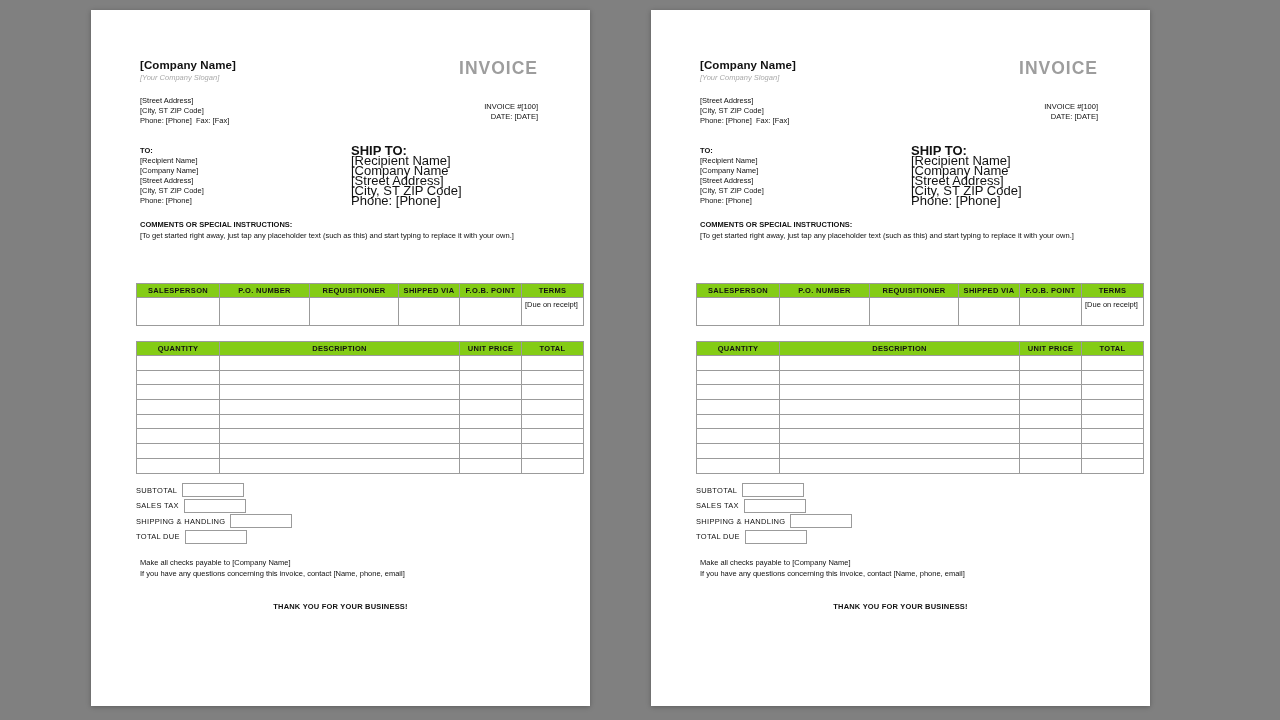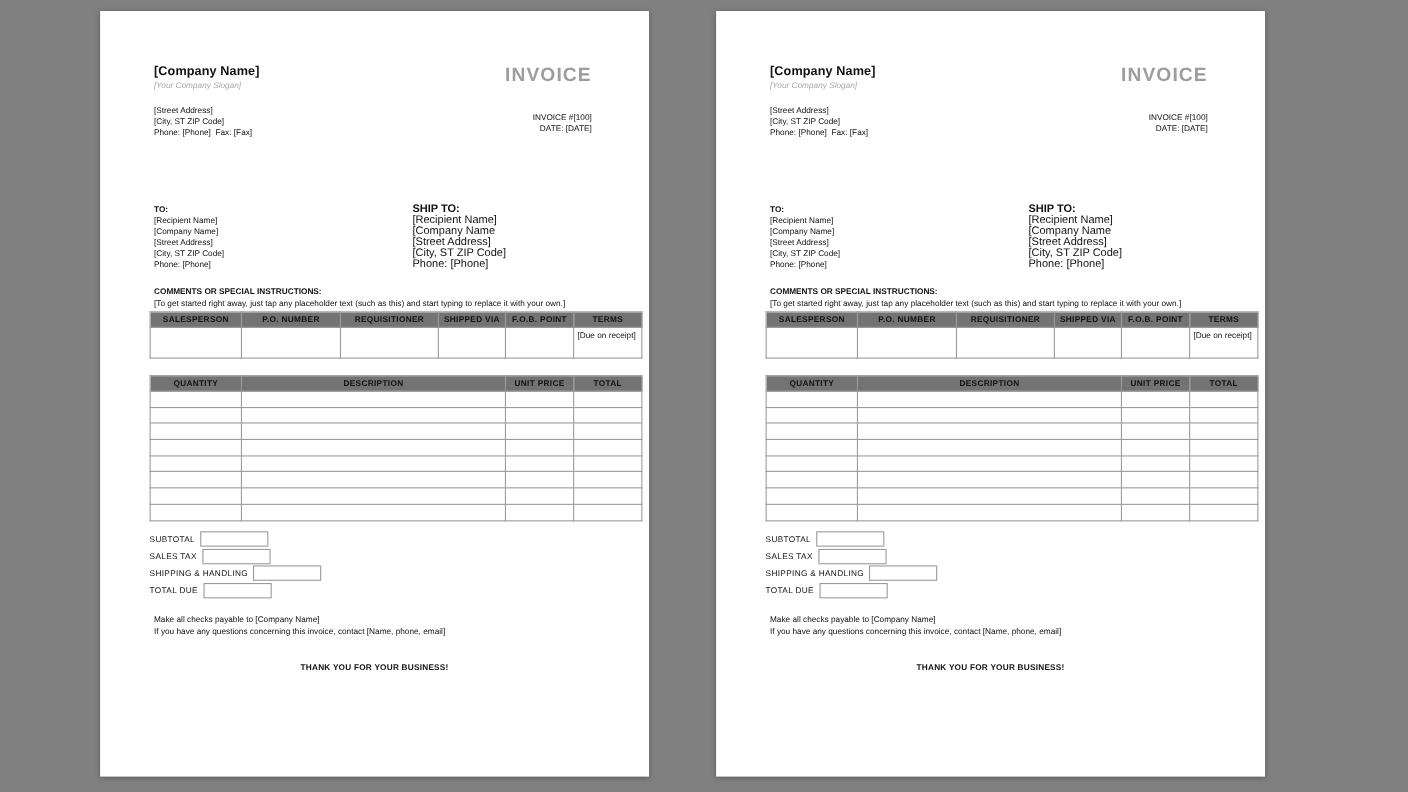--- a/index.html
+++ b/index.html
@@ -24,31 +24,31 @@
   .page:nth-of-type(2) { left: 651px; }
 
   .company  { position: absolute; left: 49px; top: 49px; font-size: 11.5px; font-weight: bold; letter-spacing: .1px; }
   .slogan   { position: absolute; left: 49px; top: 63px; font-size: 7.5px; font-style: italic; color: #a9a9a9; text-align: center; }
   .title    { position: absolute; right: 52px; top: 48px; font-size: 17.5px; font-weight: bold; color: #9d9d9d; letter-spacing: 1px; }
   .addr     { position: absolute; left: 49px; top: 86px; font-size: 7.5px; line-height: 10px; }
   .pre      { white-space: pre; }
   .meta     { position: absolute; right: 52px; top: 92px; font-size: 7.5px; line-height: 9.5px; text-align: right; }
 
   .to-block   { position: absolute; left: 49px;  top: 136px; font-size: 7.5px; line-height: 10px; }
-  .ship-block { position: absolute; left: 284px; top: 136px; font-size: 10px; line-height: 10px; }
-  .lbl        { font-weight: bold; margin-top: 40px; }
+  .ship-block { position: absolute; left: 260px; top: 136px; font-size: 13px; line-height: 10px; }
+  .lbl        { font-weight: bold; }
 
   .comments   { position: absolute; left: 49px; top: 210px; font-size: 7.5px; line-height: 10px; }
   .cmt-text   { margin-top: 1px; white-space: nowrap; }
 
   table { border-collapse: collapse; table-layout: fixed; position: absolute; left: 45px; }
   .details { top: 273px; width: 447px; }
   .items   { top: 331px; width: 447px; padding-left: 28px; }
   th, td { border: 1px solid #9b9b9b; }
-  th { font-size: 7.5px; font-weight: bold; letter-spacing: .3px; height: 14px; text-align: center; background: #737373; }
+  th { font-size: 7.5px; font-weight: bold; letter-spacing: .3px; height: 14px; text-align: center; background: #84cc16; }
   .details td { height: 28px; vertical-align: top; font-size: 7.5px; line-height: 9px; padding: 2px 3px; }
   .items td   { height: 14.7px; padding: 0; }
 
   .totals { position: absolute; left: 45px; top: 473px; width: 447px; }
   .trow   { display: flex; justify-content: flex-start; align-items: center; height: 14px; margin-bottom: 1.6px; }
   .tlabel { font-size: 7.5px; letter-spacing: .3px; margin-right: 5px; }
   .tbox   { width: 62px; height: 14px; border: 1px solid #9b9b9b; background: #fff; }
 
   .footer   { position: absolute; left: 49px; top: 548px; font-size: 7.5px; line-height: 10.5px; }
   .thankyou { position: absolute; left: 0; right: 0; top: 592px; text-align: center; font-size: 7.5px; font-weight: bold; letter-spacing: .2px; }

